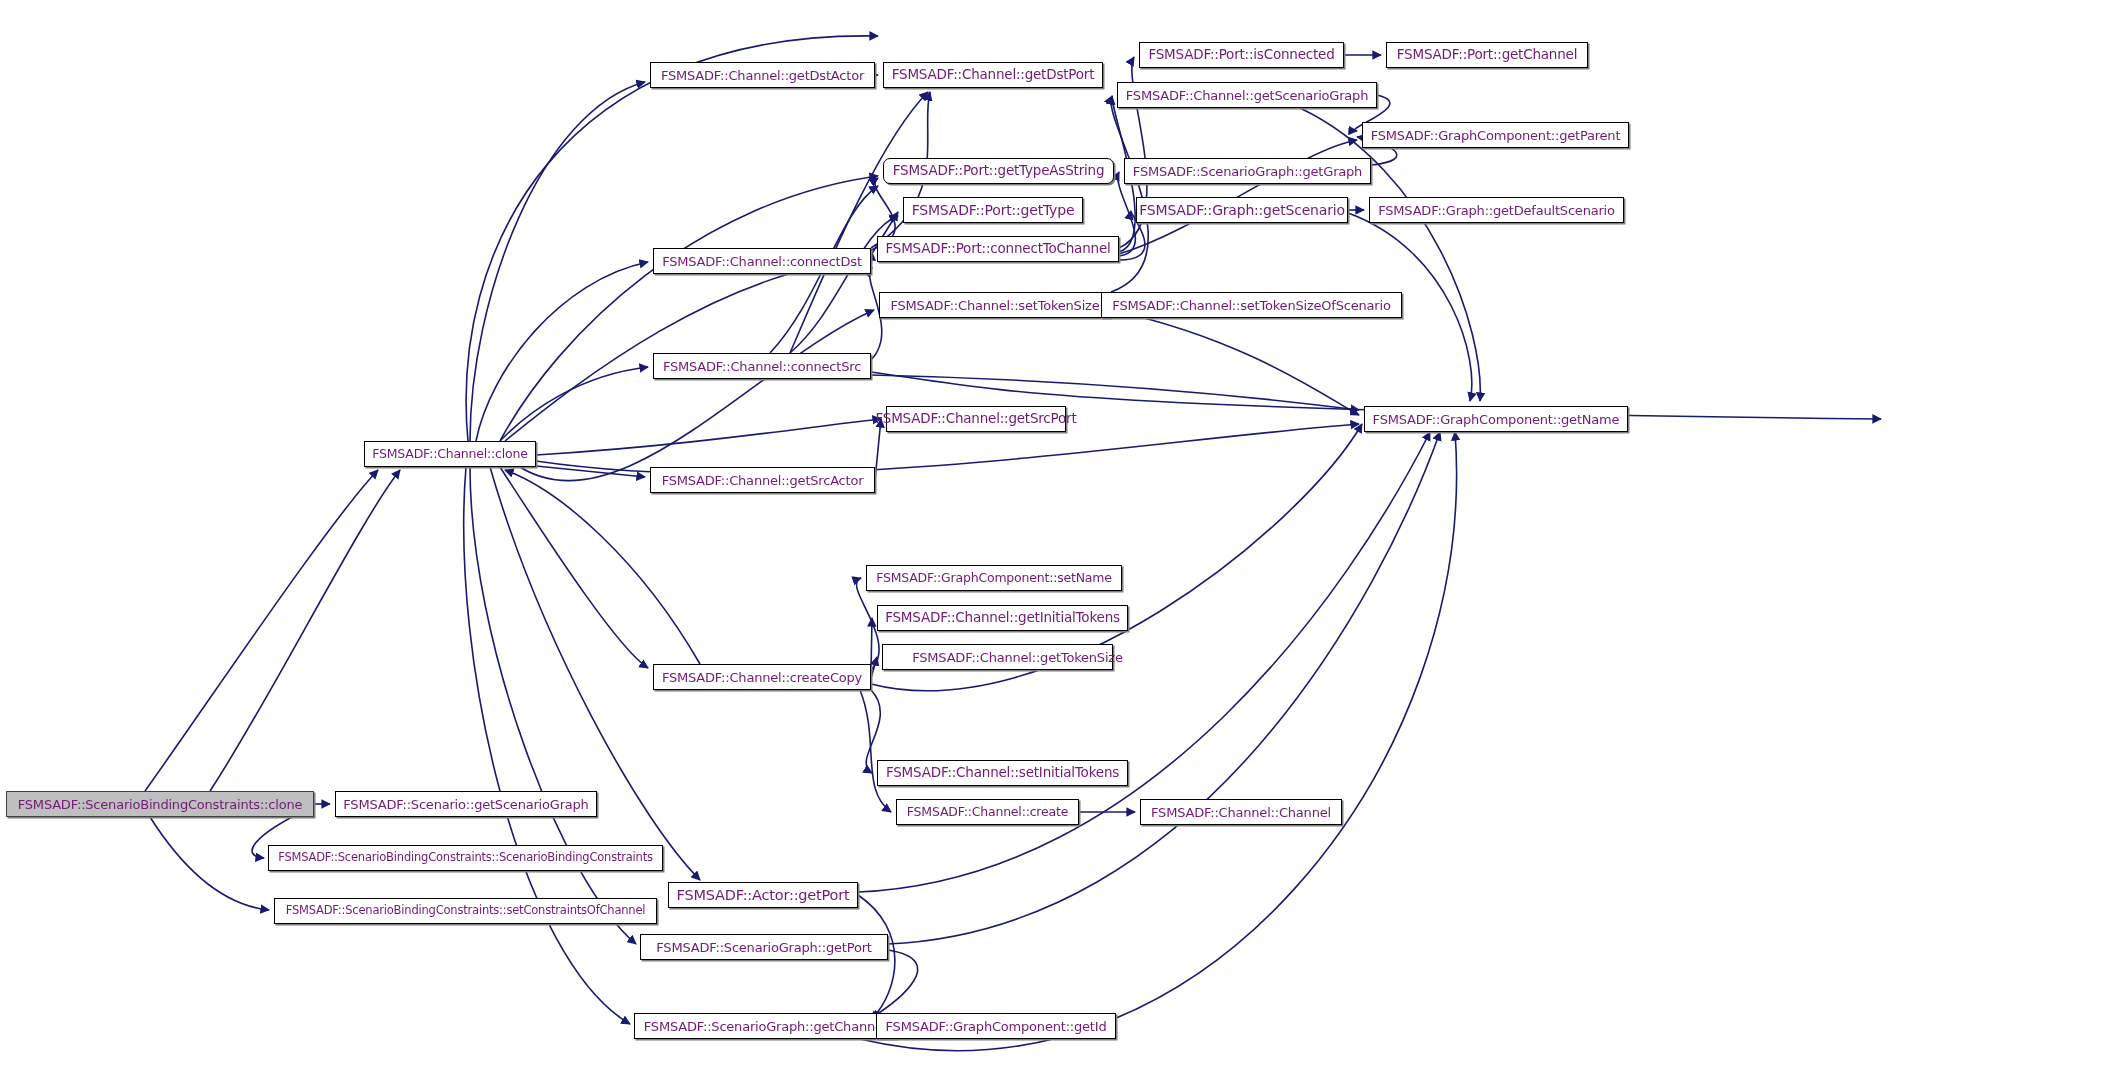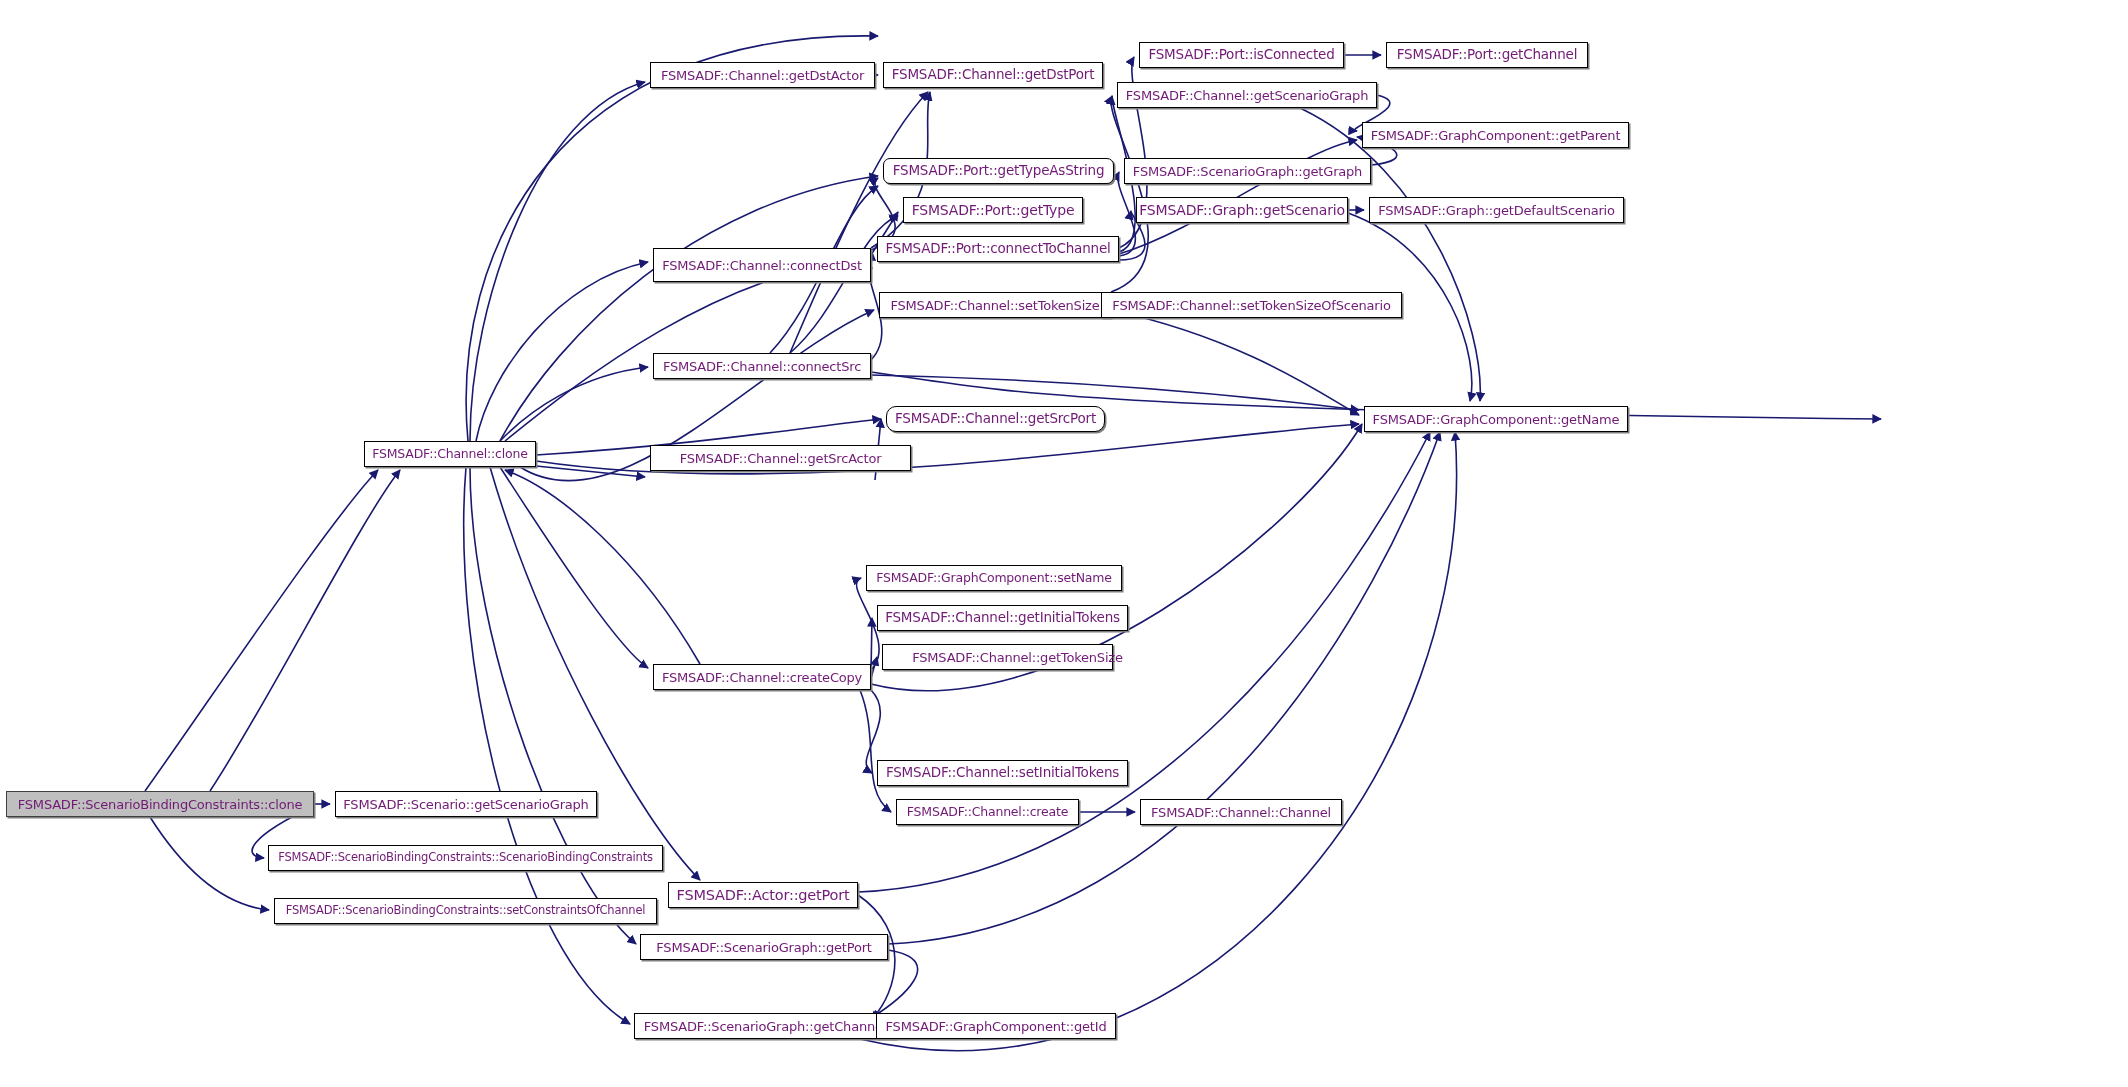--- a/index.html
+++ b/index.html
@@ -131,27 +131,27 @@
       </div>
       <div class="node" style="left: 274px; top: 898px; width: 383px; height: 26px;">
         <span class="node-label" style="font-size: 11.5px;">FSMSADF::ScenarioBindingConstraints::setConstraintsOfChannel</span>
       </div>
       <div class="node" style="left: 364px; top: 441px; width: 172px; height: 26px;">
         <span class="node-label" style="font-size: 12.5px;">FSMSADF::Channel::clone</span>
       </div>
       <div class="node" style="left: 650px; top: 62px; width: 225px; height: 26px;">
         <span class="node-label" style="font-size: 13px;">FSMSADF::Channel::getDstActor</span>
       </div>
-      <div class="node" style="left: 653px; top: 248px; width: 218px; height: 34px;">
+      <div class="node" style="left: 653px; top: 248px; width: 218px; height: 26px;">
         <span class="node-label" style="font-size: 13px;">FSMSADF::Channel::connectDst</span>
       </div>
       <div class="node" style="left: 653px; top: 353px; width: 218px; height: 26px;">
         <span class="node-label" style="font-size: 13px;">FSMSADF::Channel::connectSrc</span>
       </div>
-      <div class="node" style="left: 650px; top: 445px; width: 261px; height: 26px;">
+      <div class="node" style="left: 650px; top: 467px; width: 225px; height: 26px;">
         <span class="node-label" style="font-size: 13px;">FSMSADF::Channel::getSrcActor</span>
       </div>
       <div class="node" style="left: 653px; top: 664px; width: 218px; height: 26px;">
         <span class="node-label" style="font-size: 13px;">FSMSADF::Channel::createCopy</span>
       </div>
       <div class="node" style="left: 668px; top: 882px; width: 190px; height: 26px;">
         <span class="node-label" style="font-size: 14.5px;">FSMSADF::Actor::getPort</span>
       </div>
       <div class="node" style="left: 640px; top: 934px; width: 248px; height: 26px;">
         <span class="node-label" style="font-size: 13px;">FSMSADF::ScenarioGraph::getPort</span>
@@ -167,21 +167,21 @@
       </div>
       <div class="node" style="left: 903px; top: 197px; width: 180px; height: 26px;">
         <span class="node-label" style="font-size: 14px;">FSMSADF::Port::getType</span>
       </div>
       <div class="node" style="left: 877px; top: 236px; width: 242px; height: 26px;">
         <span class="node-label" style="font-size: 13.5px;">FSMSADF::Port::connectToChannel</span>
       </div>
       <div class="node" style="left: 879px; top: 292px; width: 232px; height: 26px;">
         <span class="node-label" style="font-size: 13px;">FSMSADF::Channel::setTokenSize</span>
       </div>
-      <div class="node" style="left: 886px; top: 406px; width: 219px; height: 26px; border-radius: 10px;">
+      <div class="node" style="left: 886px; top: 406px; width: 180px; height: 26px;">
         <span class="node-label" style="font-size: 13.5px;">FSMSADF::Channel::getSrcPort</span>
       </div>
       <div class="node" style="left: 866px; top: 565px; width: 256px; height: 26px;">
         <span class="node-label" style="font-size: 12.5px;">FSMSADF::GraphComponent::setName</span>
       </div>
       <div class="node" style="left: 877px; top: 605px; width: 251px; height: 26px;">
         <span class="node-label" style="font-size: 13.5px;">FSMSADF::Channel::getInitialTokens</span>
       </div>
       <div class="node" style="left: 882px; top: 644px; width: 231px; height: 26px; padding-left: 40px;">
         <span class="node-label" style="font-size: 13px;">FSMSADF::Channel::getTokenSize</span>

